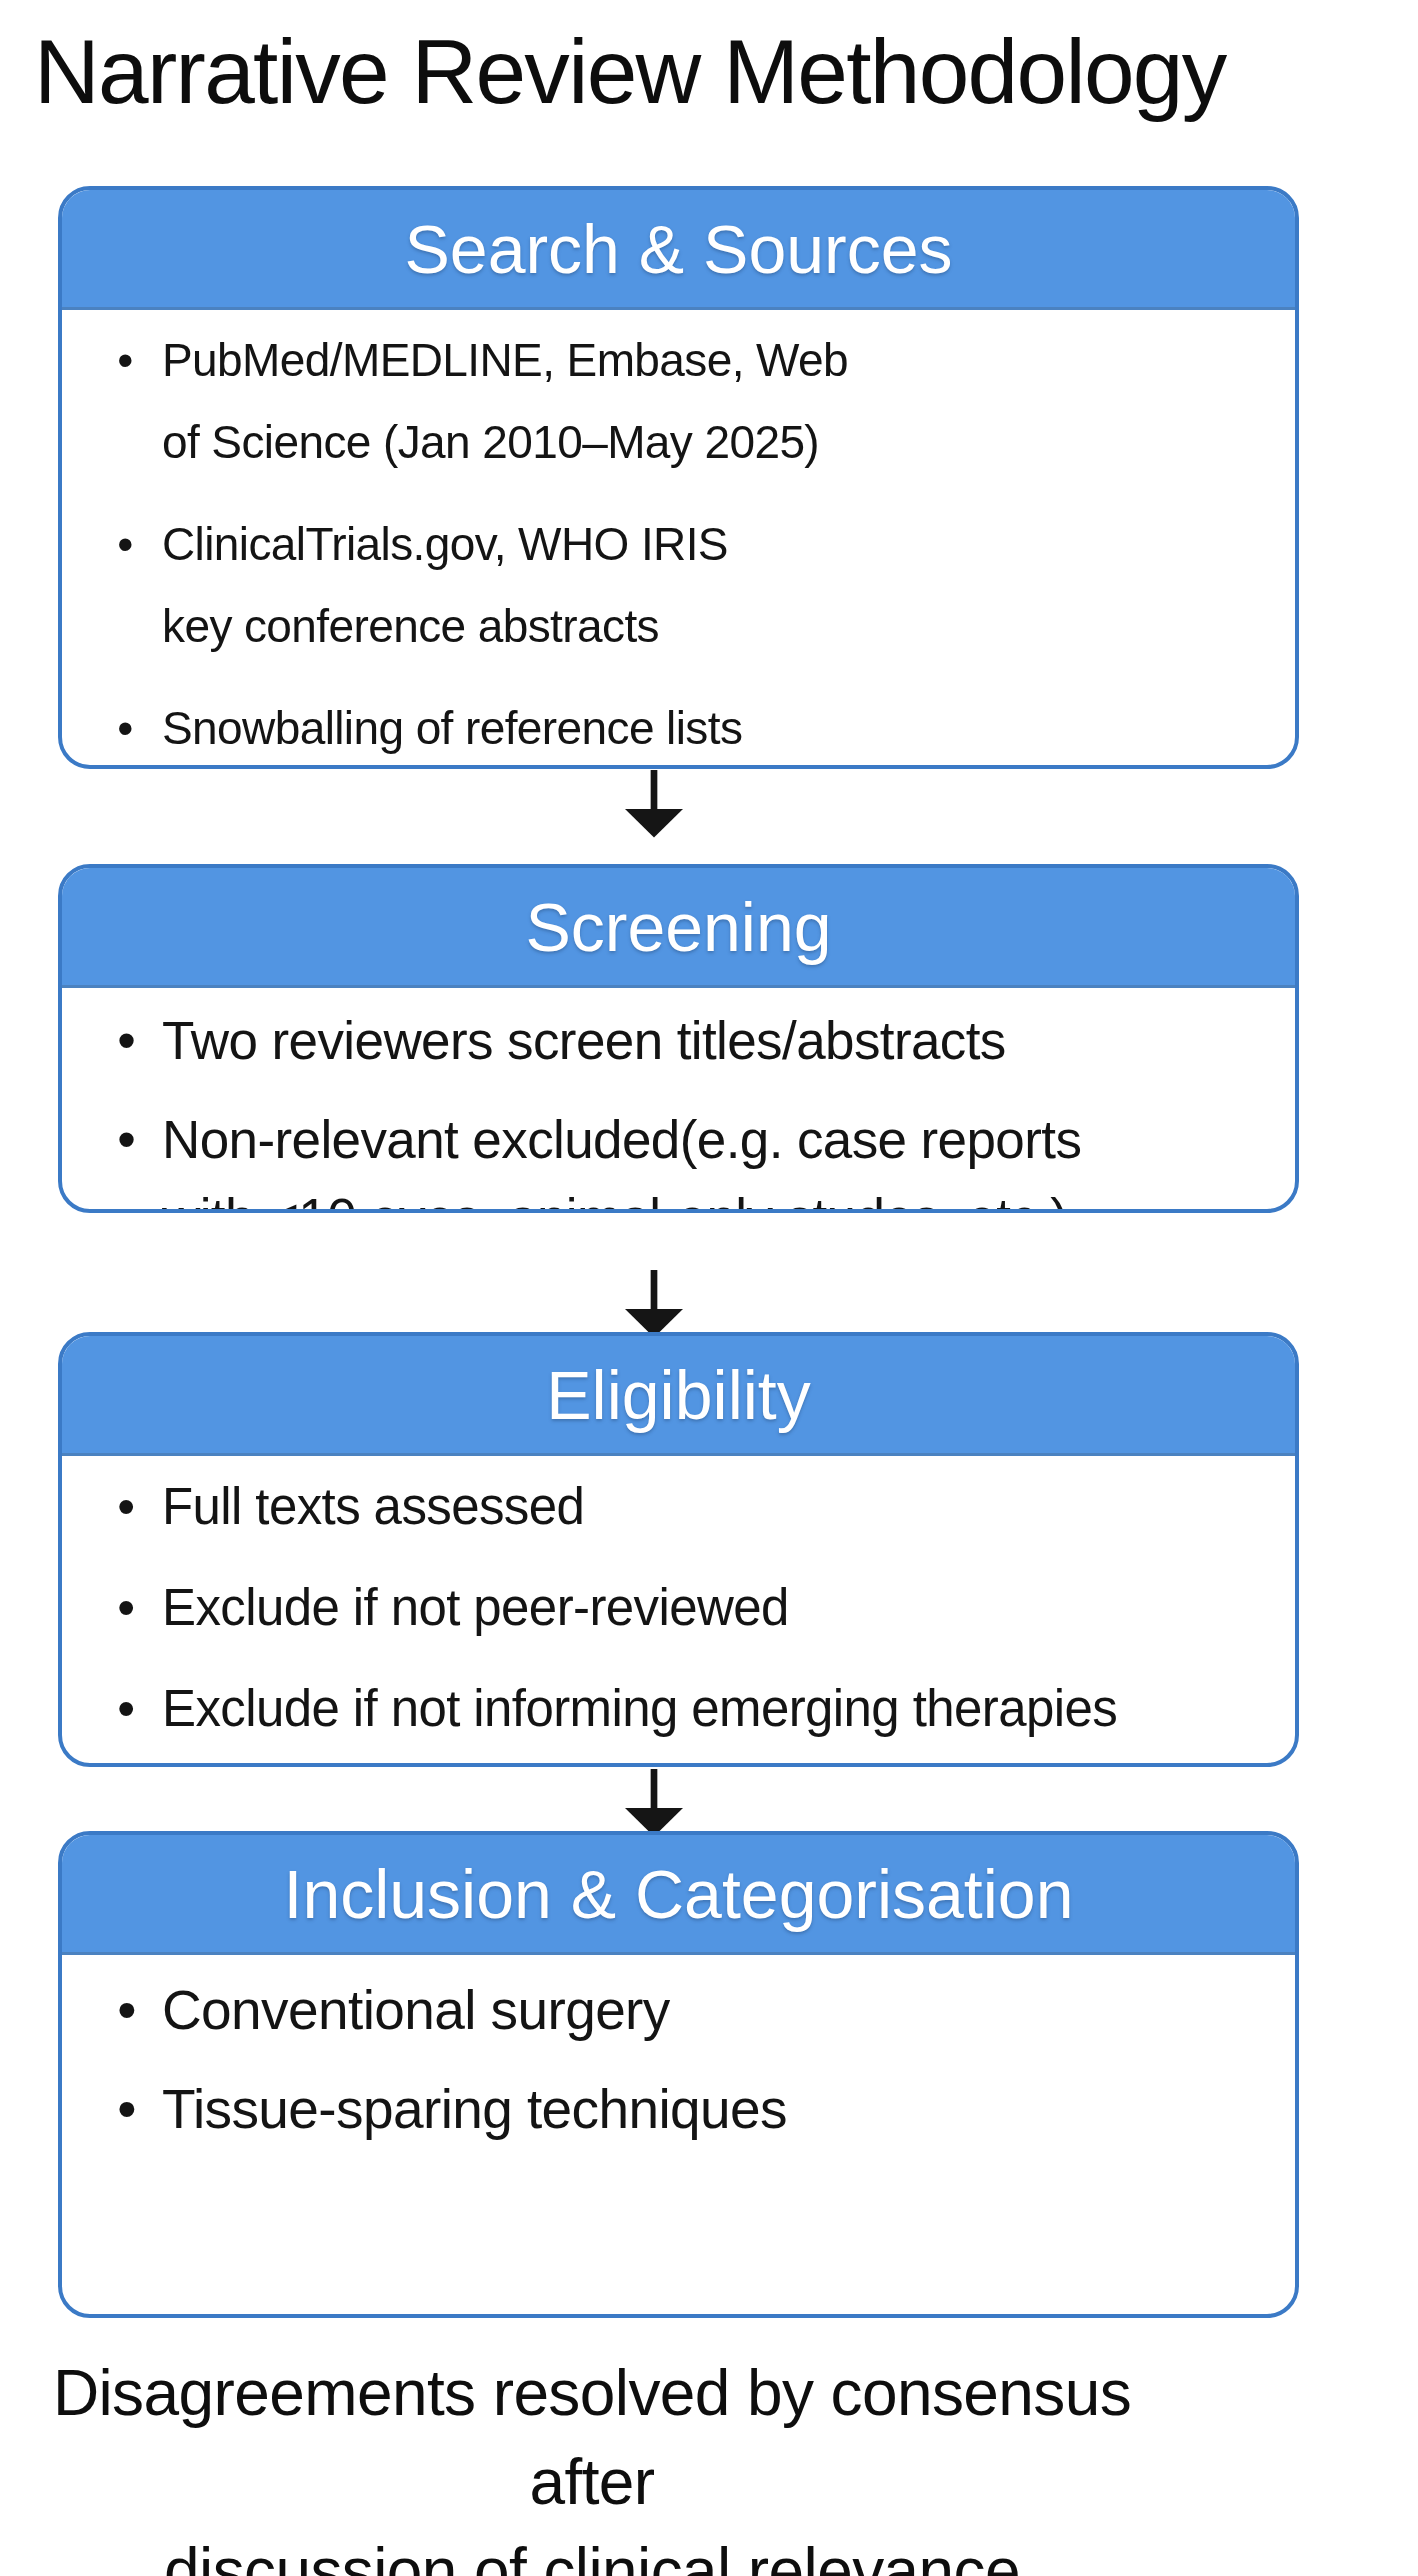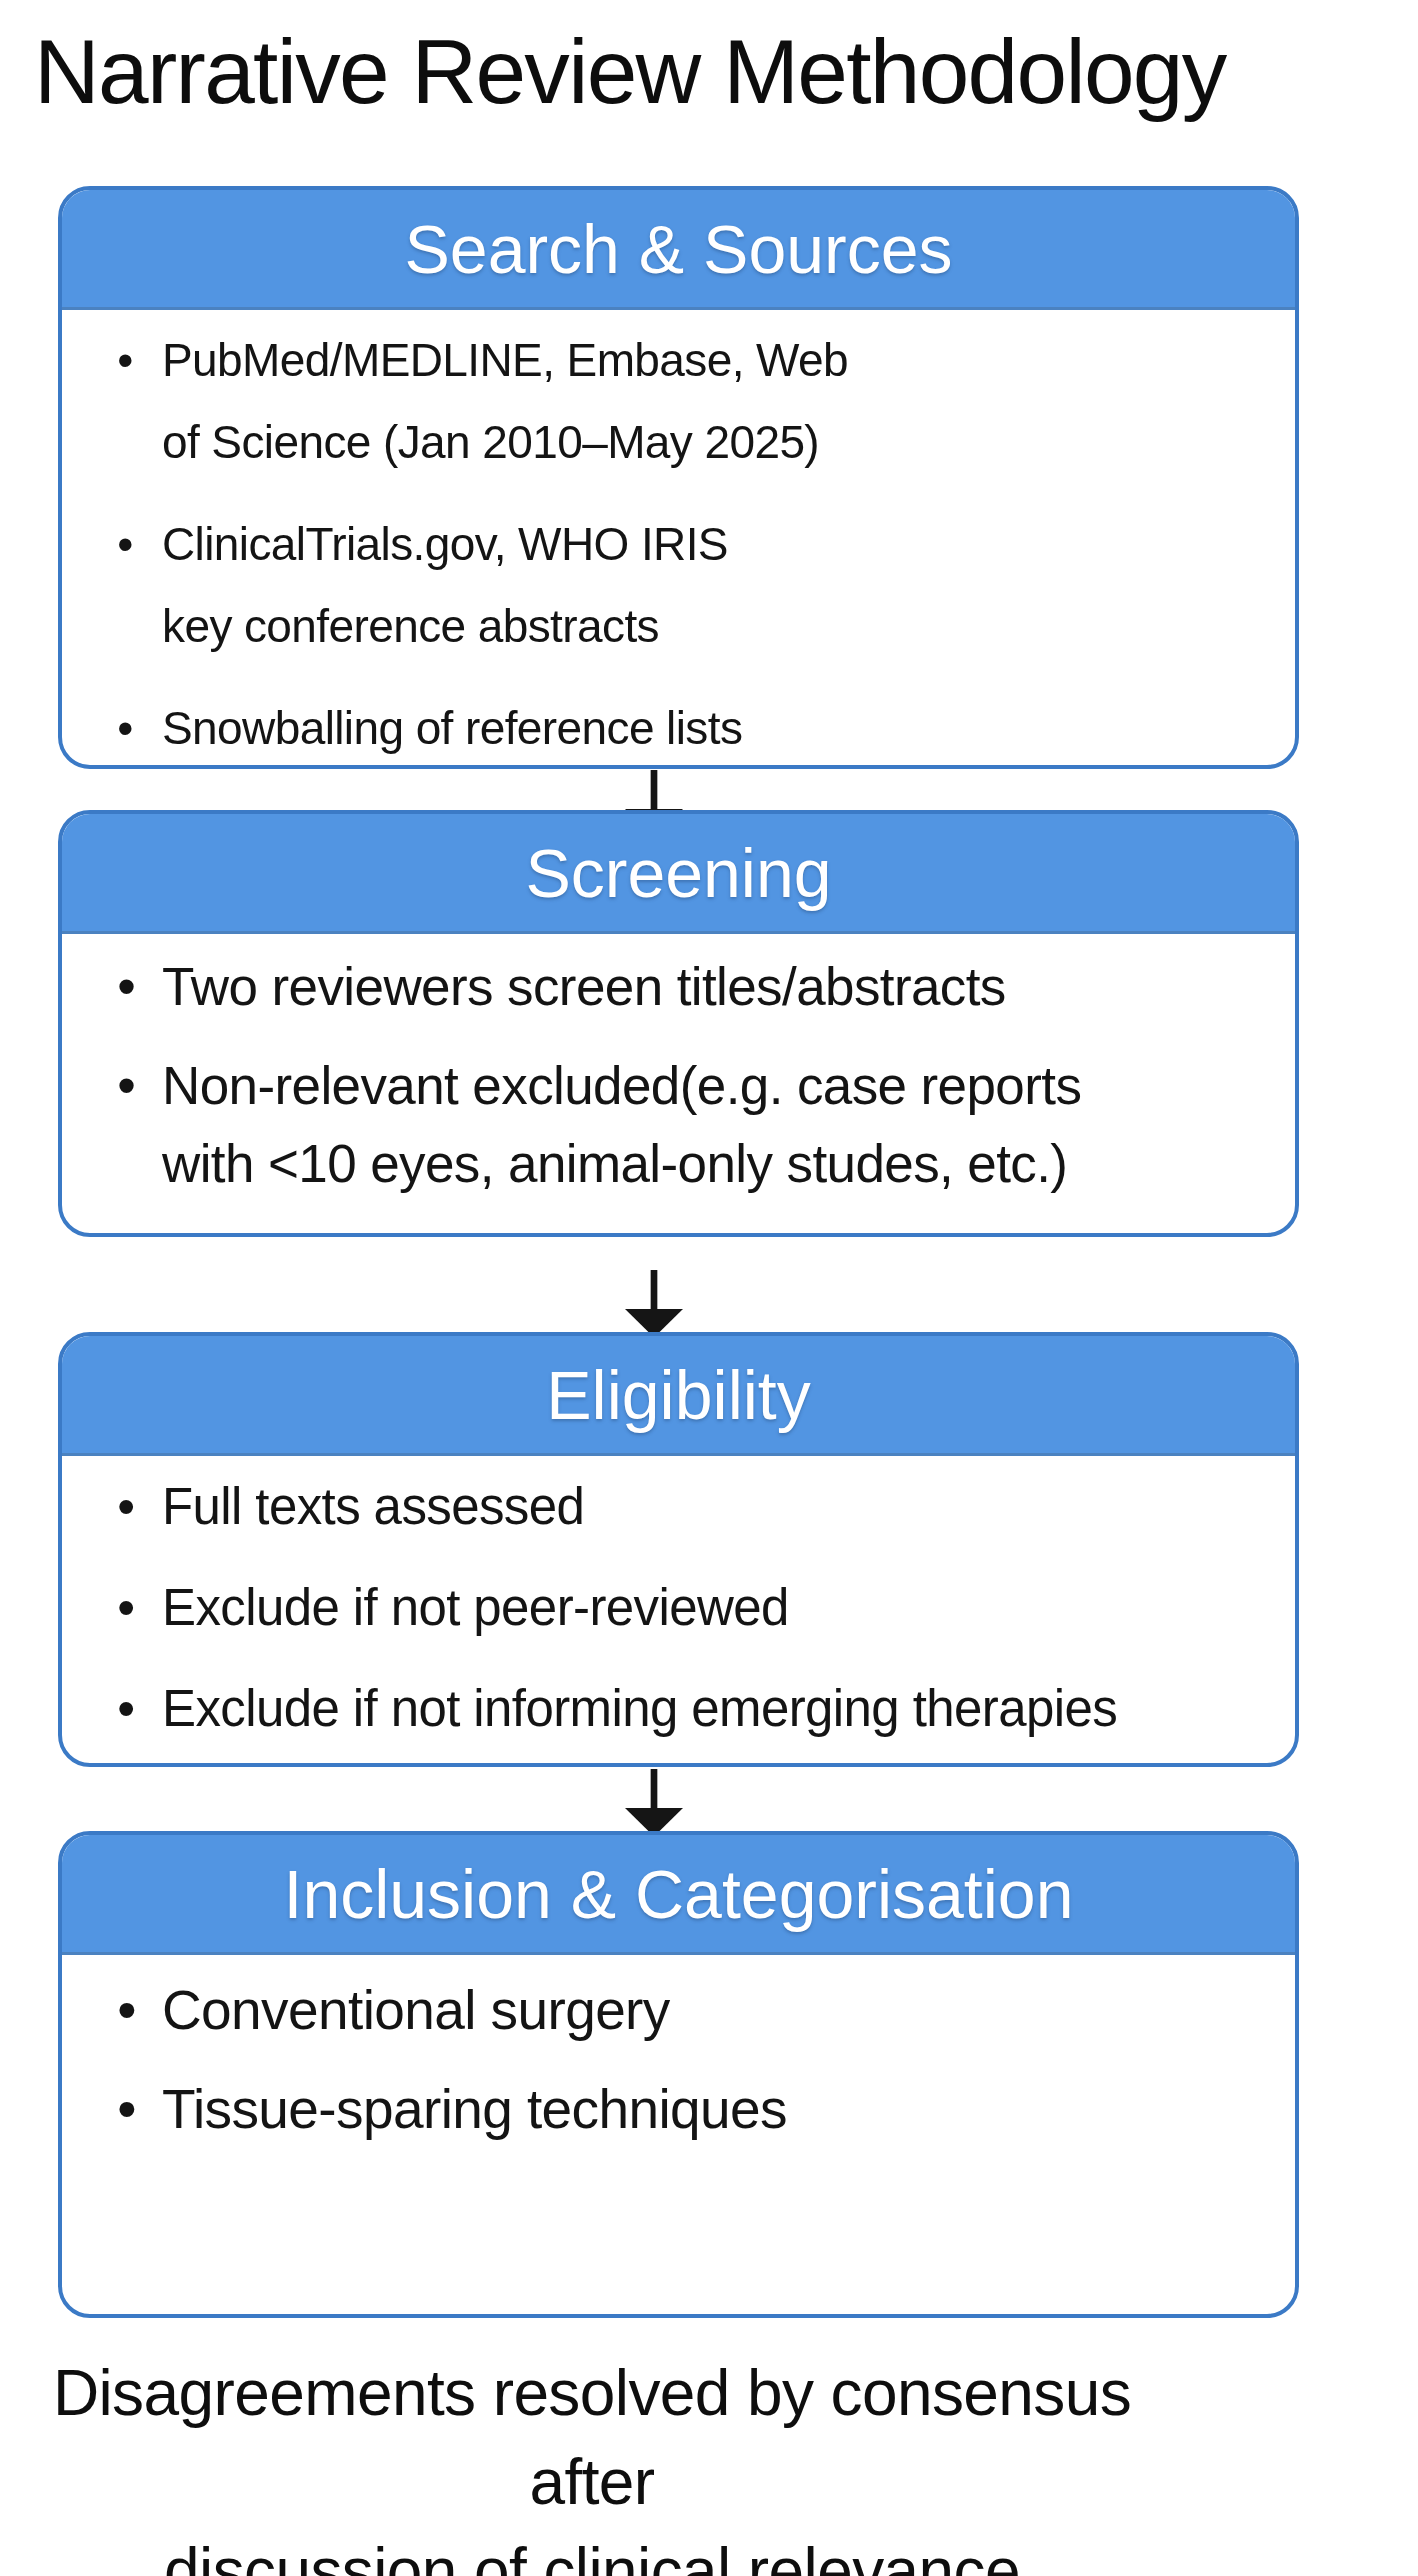--- a/index.html
+++ b/index.html
@@ -107,21 +107,21 @@
 key conference abstracts</li>
       <li>Snowballing of reference lists</li>
     </ul>
   </section>
 
   <svg class="flow-arrow" style="top:770px;" viewBox="0 0 140 122">
     <rect x="64" y="0" width="12" height="76" fill="#151515"></rect>
     <polygon points="18,70 122,70 70,121" fill="#151515"></polygon>
   </svg>
 
-  <section class="step b1" style="top:810px;height:427px;">
+  <section class="step b1" style="top:864px;height:349px;">
     <div class="step-header">Screening</div>
     <ul class="step-body">
       <li>Two reviewers screen titles/abstracts</li>
       <li>Non-relevant excluded(e.g. case reports
 with &lt;10 eyes, animal-only studes, etc.)</li>
     </ul>
   </section>
 
   <svg class="flow-arrow" style="top:1270px;" viewBox="0 0 140 122">
     <rect x="64" y="0" width="12" height="76" fill="#151515"></rect>

